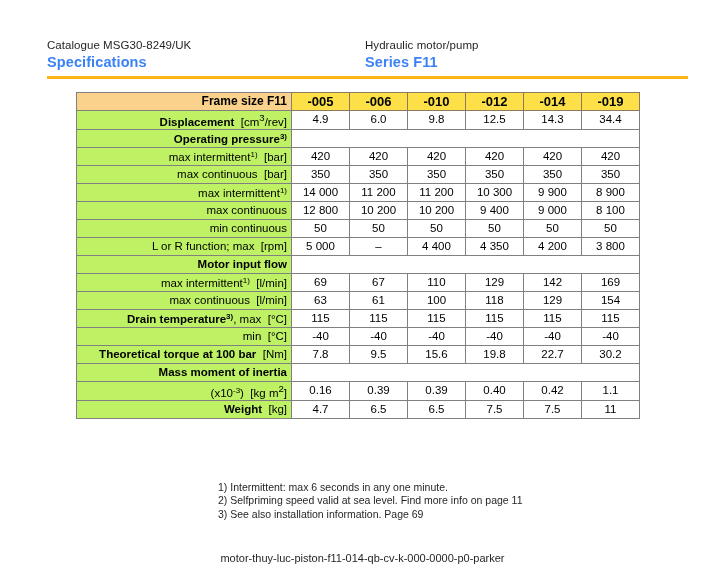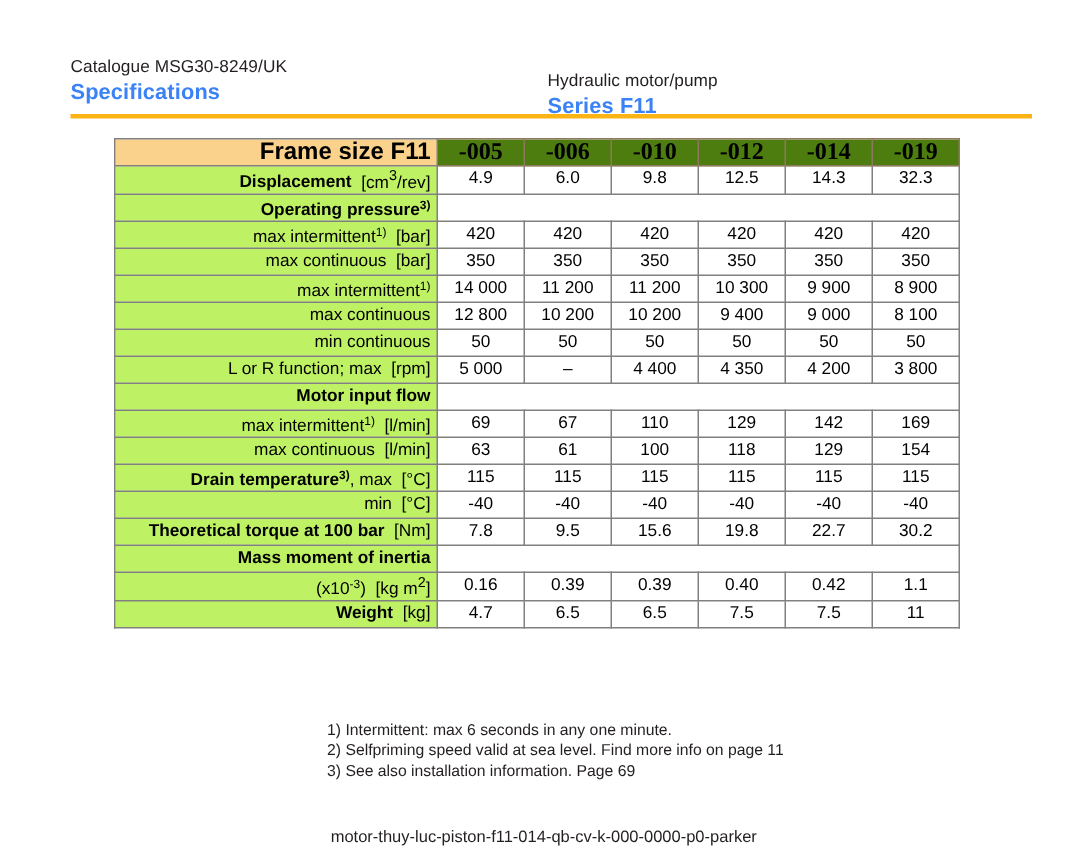--- a/index.html
+++ b/index.html
@@ -26,21 +26,21 @@
     height: 84px;
   }
   .hdr-left {
     position: absolute;
     left: 47px;
     top: 38px;
   }
   .hdr-right {
     position: absolute;
     left: 365px;
-    top: 47px;
+    top: 38px;
   }
   .hdr-line1 {
     font-size: 11.5px;
     line-height: 15px;
     color: #231f20;
     letter-spacing: 0.05px;
     white-space: nowrap;
   }
   .hdr-line2 {
     font-size: 14.5px;
@@ -95,28 +95,27 @@
     border-color: #9c8a6e;
   }
   td.lbl.bold   { font-weight: bold; }
   td.lbl .unit  { font-weight: normal; }
   td.lbl .sup   { font-size: 8px; vertical-align: 4px; }
 
   
   tr.head td.lbl {
     background: #fbd28b;
     font-weight: bold;
-    font-size: 16px;
+    font-size: 12px;
   }
   tr.head td.val {
-    background: #4d7c0f;
+    background: #fde047;
     font-weight: bold;
-    font-size: 16px;
+    font-size: 13px;
     border-color: #8d7a5e;
-    font-family: Liberation Serif, serif;
   }
 
   
   td.val {
     background: #ffffff;
     text-align: center;
     white-space: nowrap;
     font-size: 11.5px;
     border-color: #808080;
   }
@@ -185,21 +184,21 @@
           <td class="val">-014</td>
           <td class="val">-019</td>
         </tr>
         <tr>
           <td class="lbl bold">Displacement<span class="unit">&nbsp; [cm<sup>3</sup>/rev]</span></td>
           <td class="val">4.9</td>
           <td class="val">6.0</td>
           <td class="val">9.8</td>
           <td class="val">12.5</td>
           <td class="val">14.3</td>
-          <td class="val">32.3</td>
+          <td class="val">34.4</td>
         </tr>
         <tr>
           <td class="lbl bold">Operating pressure<span class="sup">3)</span></td>
           <td class="span-blank" colspan="6"></td>
         </tr>
         <tr>
           <td class="lbl">max intermittent<span class="sup">1)</span><span class="unit">&nbsp; [bar]</span></td>
           <td class="val">420</td>
           <td class="val">420</td>
           <td class="val">420</td>

